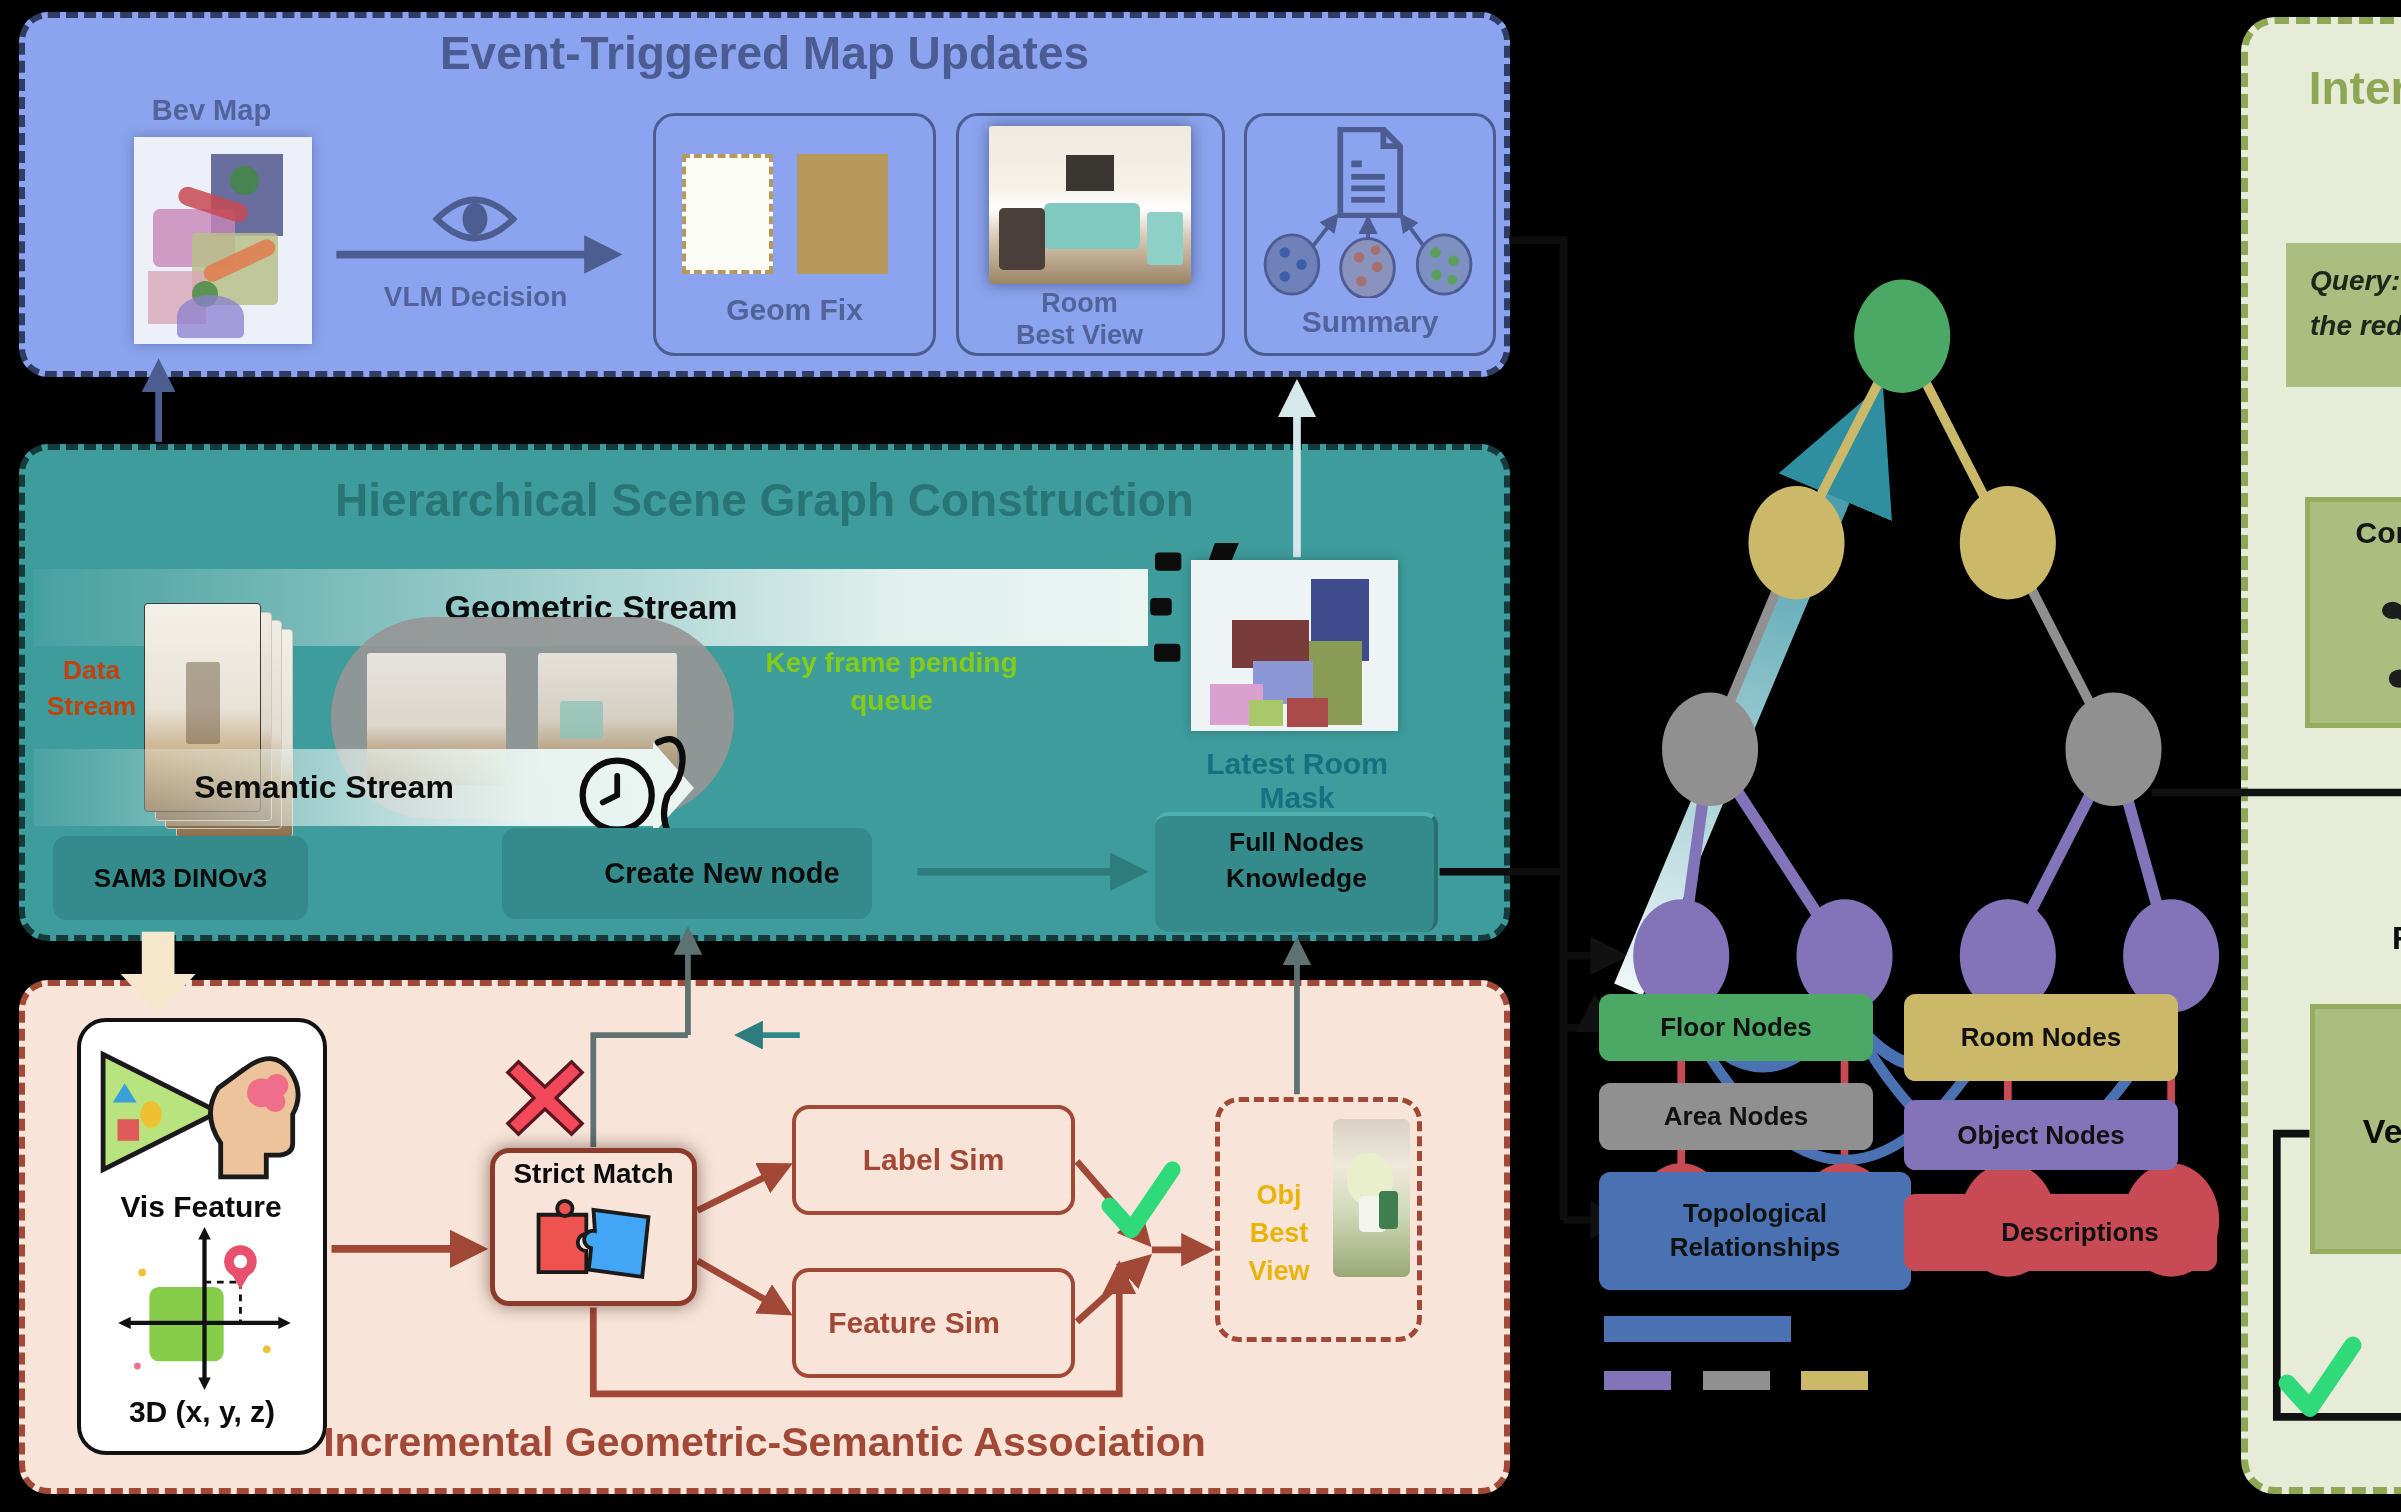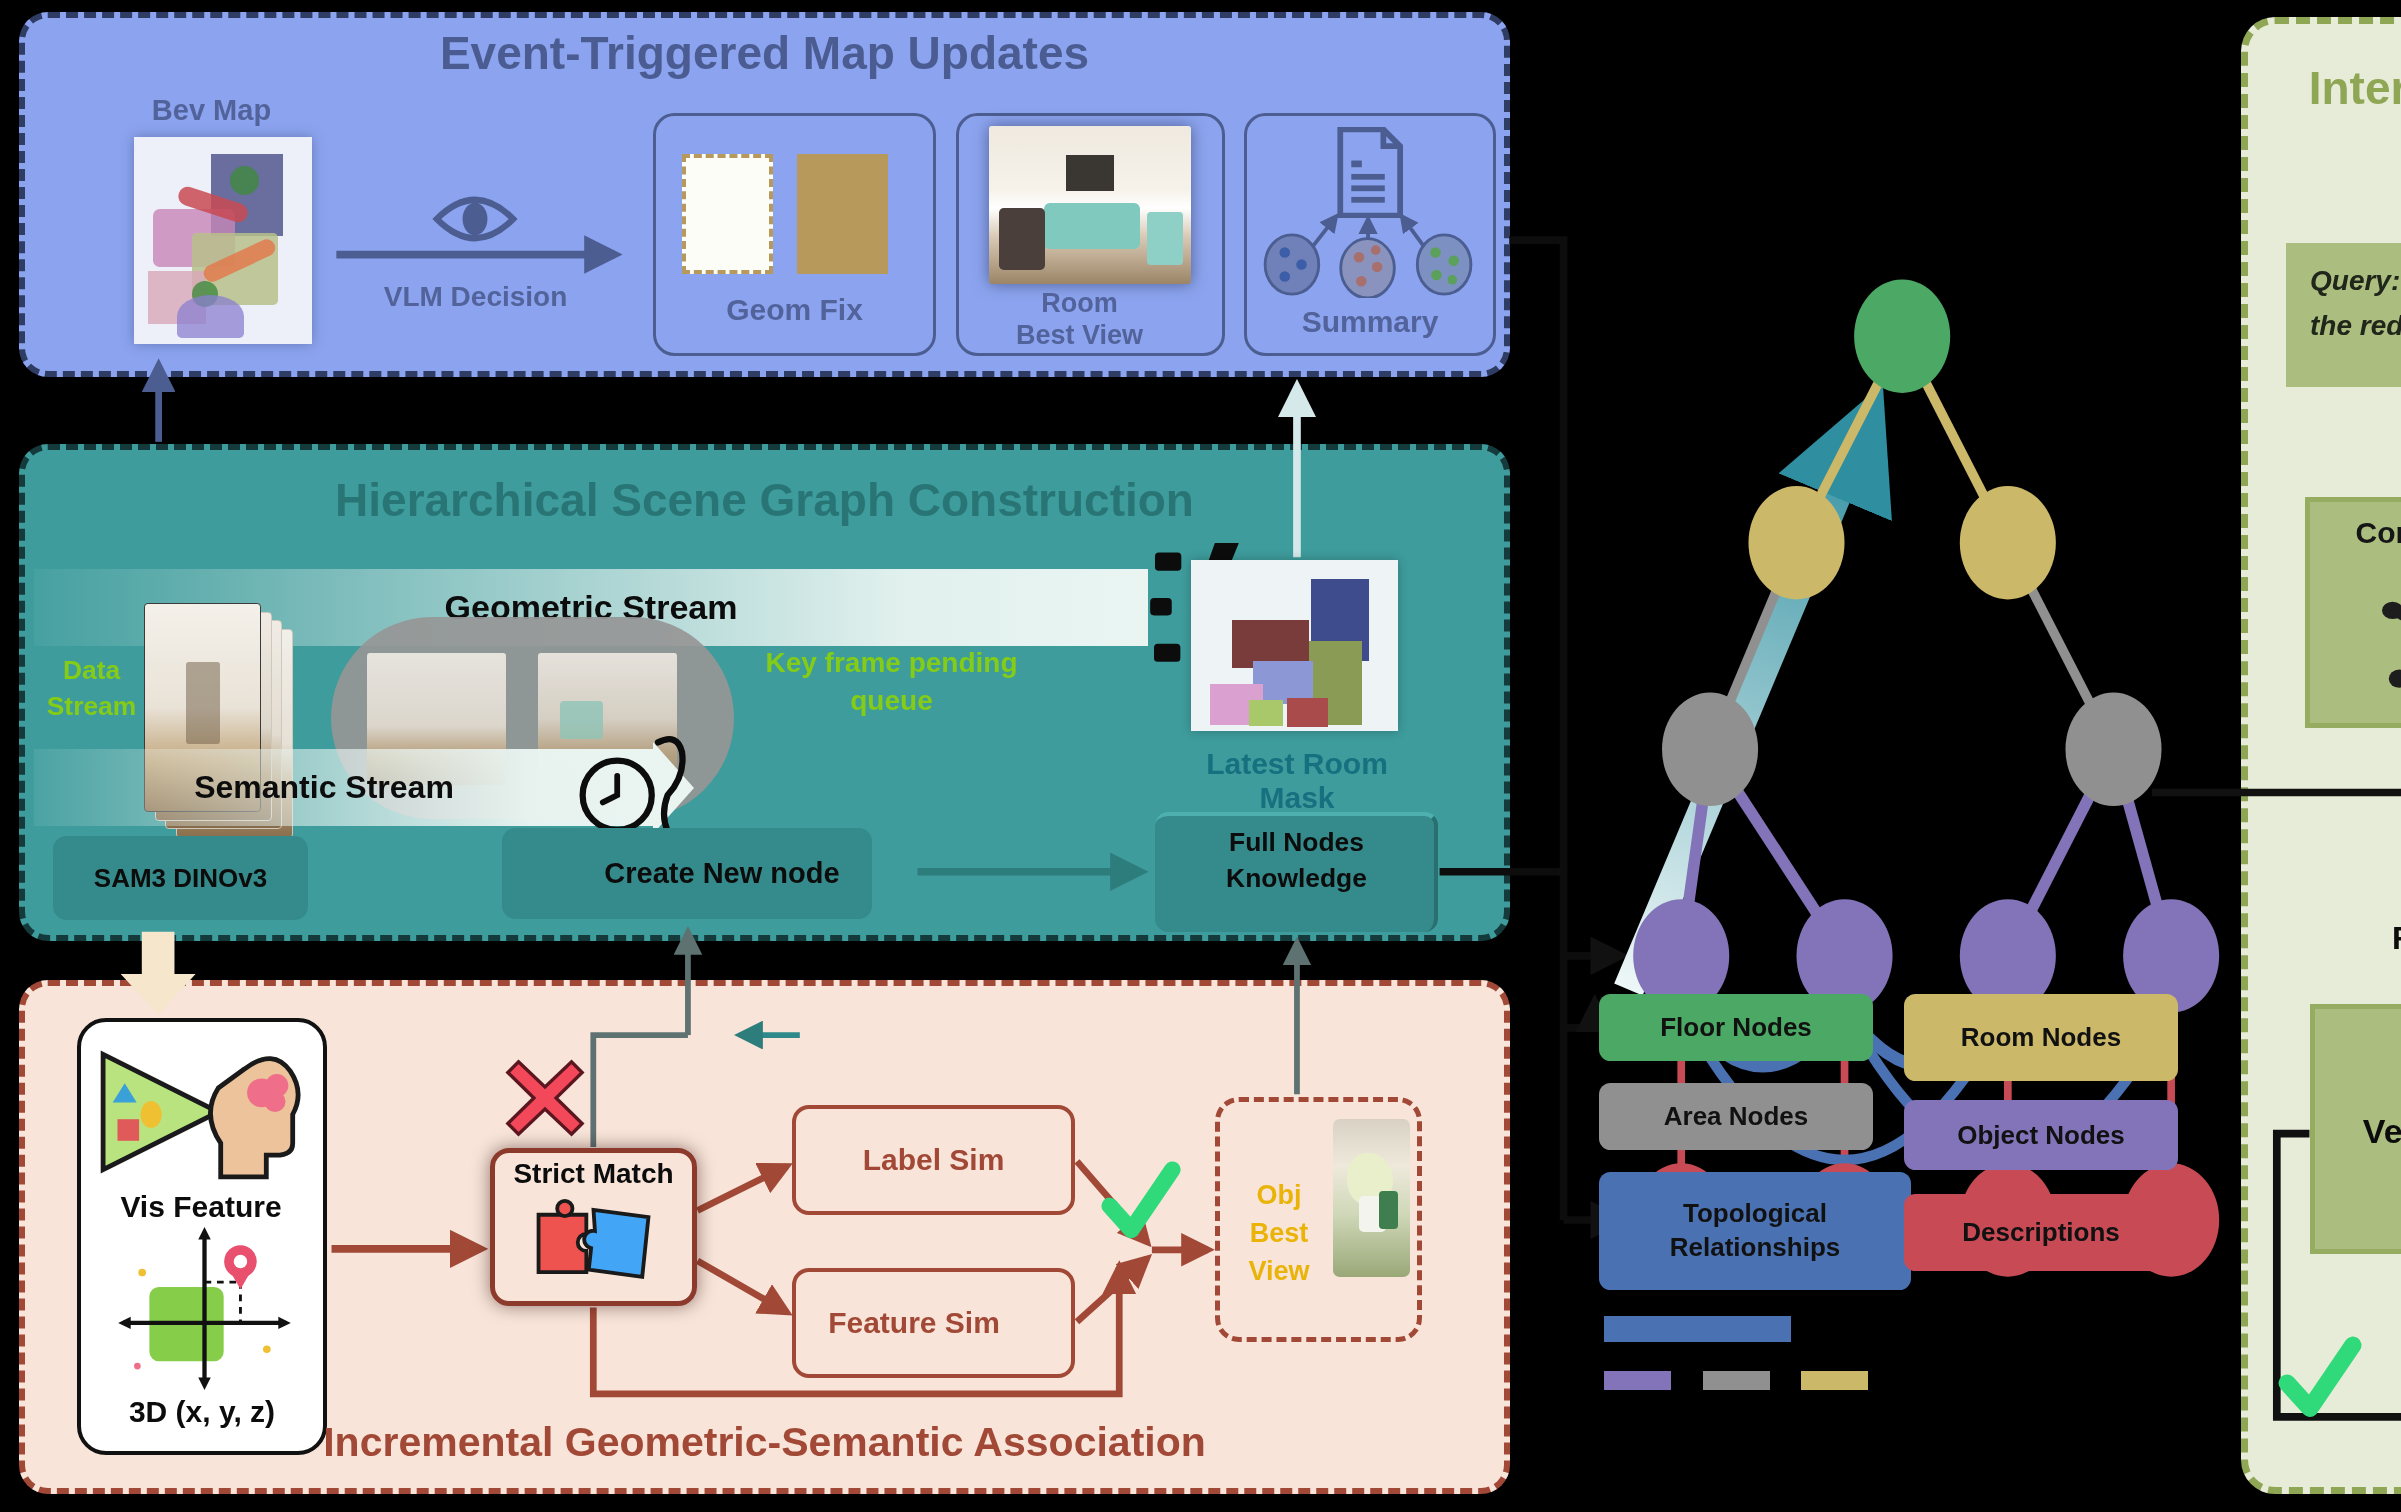--- a/index.html
+++ b/index.html
@@ -209,21 +209,21 @@
 
 <div class="abs" style="left:34px;top:569px;width:1114px;height:77px;z-index:3;background:linear-gradient(90deg,rgba(234,245,242,0.05),rgba(234,245,242,0.95) 78%,#EAF5F2);"></div>
 <div class="lbl ctr" style="left:34px;top:569px;width:1114px;font-size:34px;color:#0c0c0c;line-height:77px;">Geometric Stream</div>
 <svg class="abs" style="left:1150px;top:543px;z-index:3;" width="101" height="139" viewBox="0 0 210 290">
   <rect x="10" y="20" width="55" height="38" rx="8" fill="#0c0c0c"></rect>
   <rect x="0" y="115" width="45" height="36" rx="8" fill="#0c0c0c"></rect>
   <rect x="8" y="210" width="55" height="38" rx="8" fill="#0c0c0c"></rect>
   <polygon points="135,0 85,140 125,140 95,290 195,110 140,110 185,0" fill="#0c0c0c"></polygon>
 </svg>
 
-<div class="lbl ctr" style="left:34px;top:653px;width:115px;font-size:26.4px;color:#84cc16;line-height:1.35;">Data Stream</div>
+<div class="lbl ctr" style="left:34px;top:653px;width:115px;font-size:26.4px;color:#c2410c;line-height:1.35;">Data Stream</div>
 
 <div class="abs" style="left:144px;top:603px;width:158px;height:240px;z-index:3;">
   <div class="abs" style="left:32px;top:26px;width:115px;height:207px;background:linear-gradient(180deg,#f2efe9,#e6e0d6 55%,#b79b72 78%,#8a6f4e);border:1.4px solid #cfc8bd;border-radius:3.8px;"></div>
   <div class="abs" style="left:21px;top:17.3px;width:115px;height:207px;background:linear-gradient(180deg,#f0ece5,#e2dbd0 55%,#b3976e 78%,#866b4b);border:1.4px solid #cfc8bd;border-radius:3.8px;"></div>
   <div class="abs" style="left:10.6px;top:8.6px;width:115px;height:207px;background:linear-gradient(180deg,#efebe4,#ded7cb 55%,#ae9269 78%,#816747);border:1.4px solid #cfc8bd;border-radius:3.8px;"></div>
   <div class="abs" style="left:0;top:0;width:115px;height:207px;background:linear-gradient(180deg,#f4f1ea,#e9e2d7 50%,#c3a87e 76%,#8f734f);border:1.9px solid #3b3b3b;border-radius:3.8px;">
     <div class="abs" style="left:41px;top:58px;width:34px;height:82px;background:#6e5b43;opacity:.5;border-radius:2.9px;"></div>
   </div>
 </div>
 
@@ -341,21 +341,21 @@
   </div>
 <div class="legend-chip" style="left:1599px;top:1083px;width:274px;height:67px;background:#909090;font-size:26px;">
   <span>Area Nodes</span>
   </div>
 <div class="legend-chip" style="left:1904px;top:1100px;width:274px;height:70px;background:#8373B8;font-size:26px;">
   <span>Object Nodes</span>
   </div>
 <div class="legend-chip" style="left:1599px;top:1172px;width:274px;height:118px;background:#4A72B3;font-size:26px;line-height:1.3;padding:0 19px;">
   <span>Topological Relationships</span>
   </div>
-<div class="legend-chip" style="left:1904px;top:1194px;width:274px;height:77px;background:#C84A54;font-size:26px;">
+<div class="legend-chip" style="left:1904px;top:1194px;width:274px;height:77px;background:#C84A54;font-size:26px;padding-left:39px;">
   <span>Descriptions</span>
   </div>
 <div class="abs" style="left:1604px;top:1316px;width:187px;height:26.4px;background:#4A72B3;z-index:3;"></div>
 <div class="abs" style="left:1604px;top:1371px;width:67px;height:19px;background:#8373B8;z-index:3;"></div>
 <div class="abs" style="left:1703px;top:1371px;width:67px;height:19px;background:#909090;z-index:3;"></div>
 <div class="abs" style="left:1801px;top:1371px;width:67px;height:19px;background:#CCB869;z-index:3;"></div>
 
 <div class="lbl ctr" style="left:2241px;top:55px;width:915px;font-size:46px;color:#8FA755;line-height:1.45;">
   <div>Interpretable Closed-Loop Retrieval</div>
   <div>with Verification</div>

